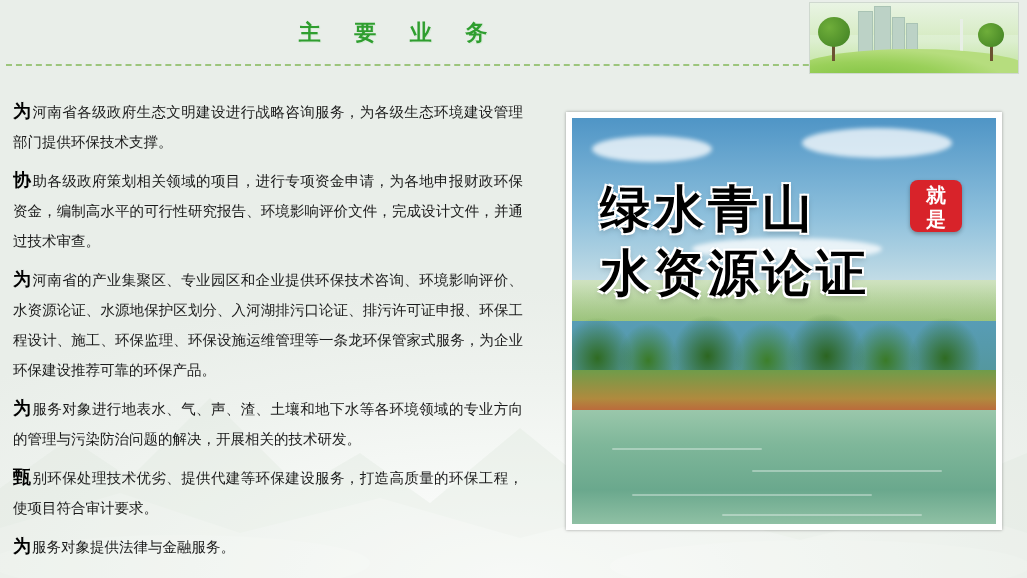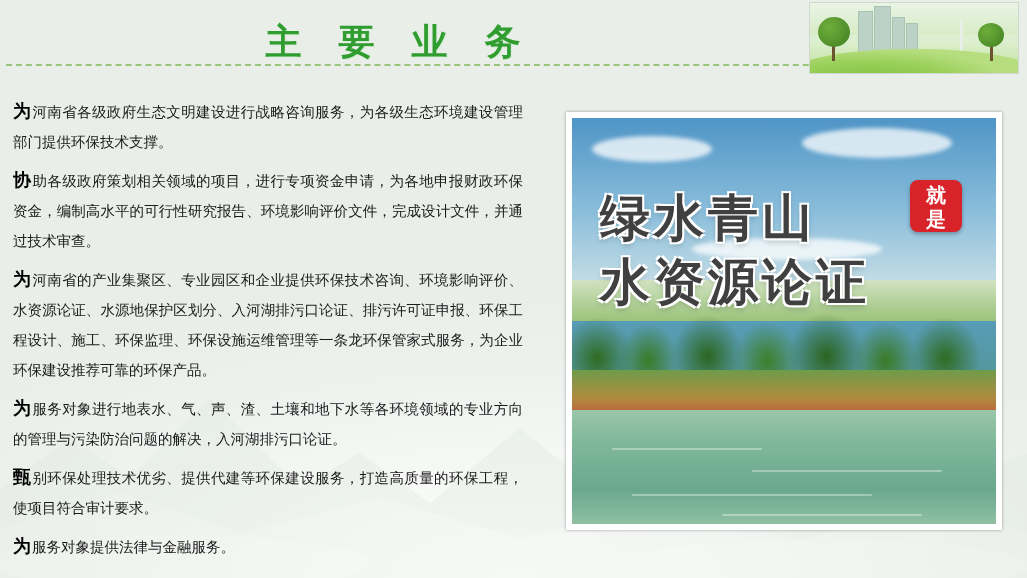--- a/index.html
+++ b/index.html
@@ -41,21 +41,21 @@
     height: 60px;
   }
   .title-text {
     position: absolute;
     left: 0;
     top: 8px;
     width: 800px;
     text-align: center;
     font-family: "Liberation Serif", serif;
     font-weight: bold;
-    font-size: 36px;
+    font-size: 22px;
     letter-spacing: 14px;
     color: #2f9e2f;
     text-shadow: 1px 1px 0 #d7ead7;
   }
   .divider {
     position: absolute;
     left: 6px;
     top: 64px;
     width: 1012px;
     height: 0;
@@ -180,28 +180,28 @@
   }
   .ph-ripple {
     position: absolute;
     height: 2px;
     background: rgba(255,255,255,0.35);
     border-radius: 2px;
   }
   .ph-text {
     position: absolute;
     left: 28px;
-    top: 68px;
+    top: 59px;
     width: 330px;
     font-family: "Liberation Serif", serif;
     font-weight: bold;
     font-size: 50px;
     line-height: 64px;
     letter-spacing: 4px;
-    color: #404040;
+    color: #000000;
     text-shadow:
       2px 2px 0 #ffffff,
       -2px 2px 0 #ffffff,
       2px -2px 0 #ffffff,
       -2px -2px 0 #ffffff,
       0 3px 6px rgba(0,0,0,0.25);
   }
   .ph-stamp {
     position: absolute;
     right: 34px;
@@ -256,21 +256,21 @@
     <p class="para">
       <span class="lead">为</span><span>河南省各级政府生态文明建设进行战略咨询服务，为各级生态环境建设管理部门提供环保技术支撑。</span>
     </p>
     <p class="para">
       <span class="lead">协</span><span>助各级政府策划相关领域的项目，进行专项资金申请，为各地申报财政环保资金，编制高水平的可行性研究报告、环境影响评价文件，完成设计文件，并通过技术审查。</span>
     </p>
     <p class="para">
       <span class="lead">为</span><span>河南省的产业集聚区、专业园区和企业提供环保技术咨询、环境影响评价、水资源论证、水源地保护区划分、入河湖排污口论证、排污许可证申报、环保工程设计、施工、环保监理、环保设施运维管理等一条龙环保管家式服务，为企业环保建设推荐可靠的环保产品。</span>
     </p>
     <p class="para">
-      <span class="lead">为</span><span>服务对象进行地表水、气、声、渣、土壤和地下水等各环境领域的专业方向的管理与污染防治问题的解决，入河湖排污口论证。</span>
+      <span class="lead">为</span><span>服务对象进行地表水、气、声、渣、土壤和地下水等各环境领域的专业方向的管理与污染防治问题的解决，开展相关的技术研发。</span>
     </p>
     <p class="para">
       <span class="lead">甄</span><span>别环保处理技术优劣、提供代建等环保建设服务，打造高质量的环保工程，使项目符合审计要求。</span>
     </p>
     <p class="para">
       <span class="lead">为</span><span>服务对象提供法律与金融服务。</span>
     </p>
   </div>
 
   <div class="photo">

